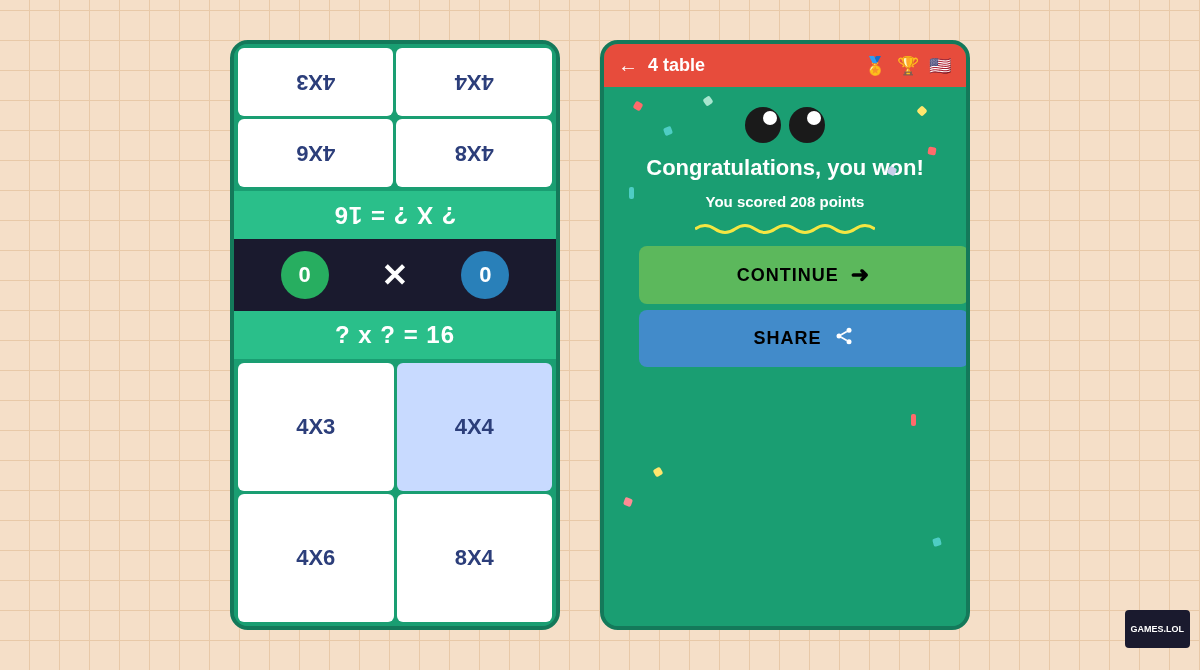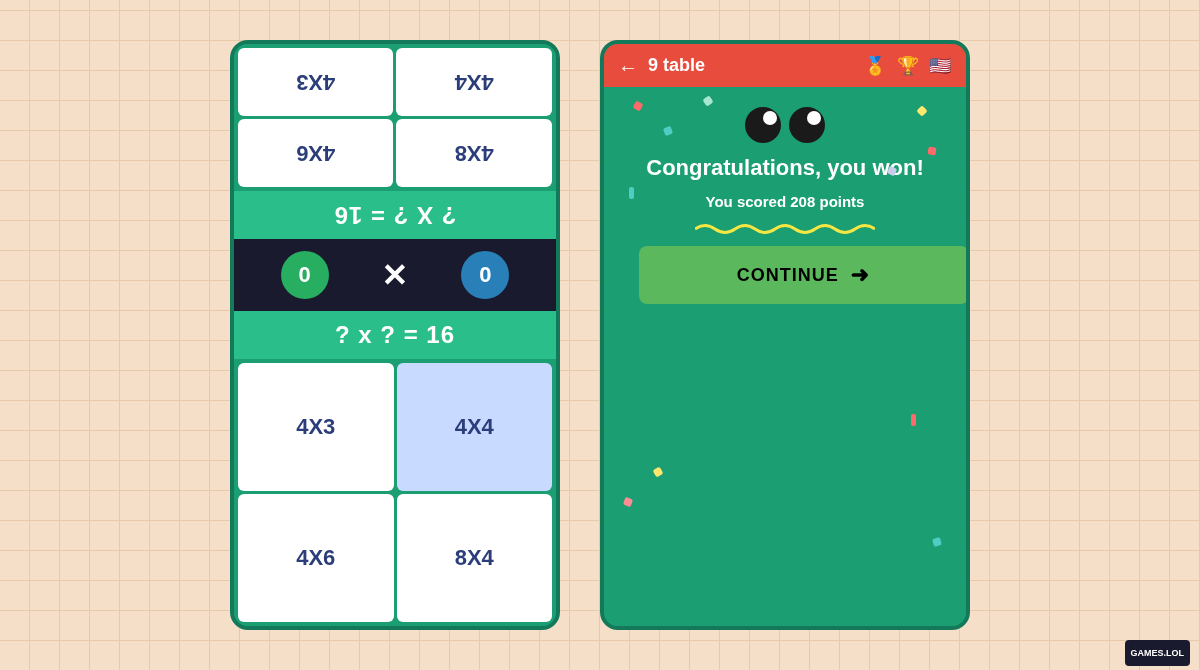--- a/index.html
+++ b/index.html
@@ -284,26 +284,26 @@
       font-size: 22px;
     }
 
     .btn-share-icon {
       font-size: 20px;
     }
 
     
     .games-badge {
       position: absolute;
-      bottom: 4px;
+      bottom: 22px;
       right: 10px;
       background: #1a1a2e;
       color: white;
       font-size: 9px;
-      padding: 8px 6px;
+      padding: 14px 6px;
       border-radius: 4px;
       font-weight: bold;
     }
   </style>
 </head>
 <body>
 
 <div class="main-container">
 
   <div class="left-card">
@@ -330,21 +330,21 @@
       <div class="bottom-cell blue-tinted">4X4</div>
       <div class="bottom-cell">4X6</div>
       <div class="bottom-cell">8X4</div>
     </div>
   </div>
 
   <div class="right-card">
 
     <div class="right-header">
       <span class="back-arrow">←</span>
-      <span class="header-title">9 table</span>
+      <span class="header-title">4 table</span>
       <div class="header-icons">
         <span class="header-icon">🏅</span>
         <span class="header-icon">🏆</span>
         <span class="header-icon">🇺🇸</span>
       </div>
     </div>
 
     <div class="right-content">
 
       <div class="confetti-dot" style="background:#ff6b6b; top:15px; left:30px; transform:rotate(30deg);"></div>
@@ -371,19 +371,31 @@
         <svg width="180" height="14" viewBox="0 0 180 14">
           <path d="M0,7 Q10,0 20,7 Q30,14 40,7 Q50,0 60,7 Q70,14 80,7 Q90,0 100,7 Q110,14 120,7 Q130,0 140,7 Q150,14 160,7 Q170,0 180,7" stroke="#f5e642" stroke-width="3" fill="none"></path>
         </svg>
       </div>
 
       <button class="action-btn btn-continue">
         <span>CONTINUE</span>
         <span class="btn-arrow">➜</span>
       </button>
 
+      <button class="action-btn btn-share">
+        <span>SHARE</span>
+        <span class="btn-share-icon">
+          <svg width="20" height="20" viewBox="0 0 24 24" fill="white">
+            <circle cx="18" cy="5" r="3"></circle>
+            <circle cx="6" cy="12" r="3"></circle>
+            <circle cx="18" cy="19" r="3"></circle>
+            <line x1="8.59" y1="13.51" x2="15.42" y2="17.49" stroke="white" stroke-width="2"></line>
+            <line x1="15.41" y1="6.51" x2="8.59" y2="10.49" stroke="white" stroke-width="2"></line>
+          </svg>
+        </span>
+      </button>
 
     </div>
   </div>
 
   <div class="games-badge">GAMES.LOL</div>
 
 </div>
 
 </body></html>

